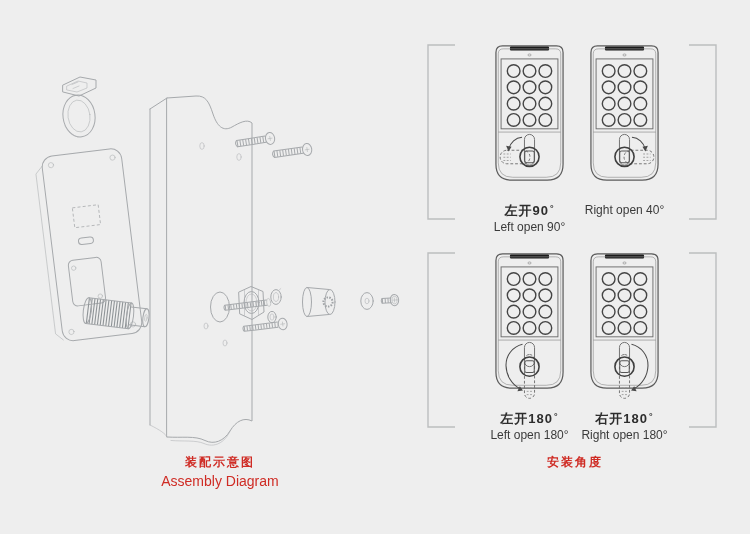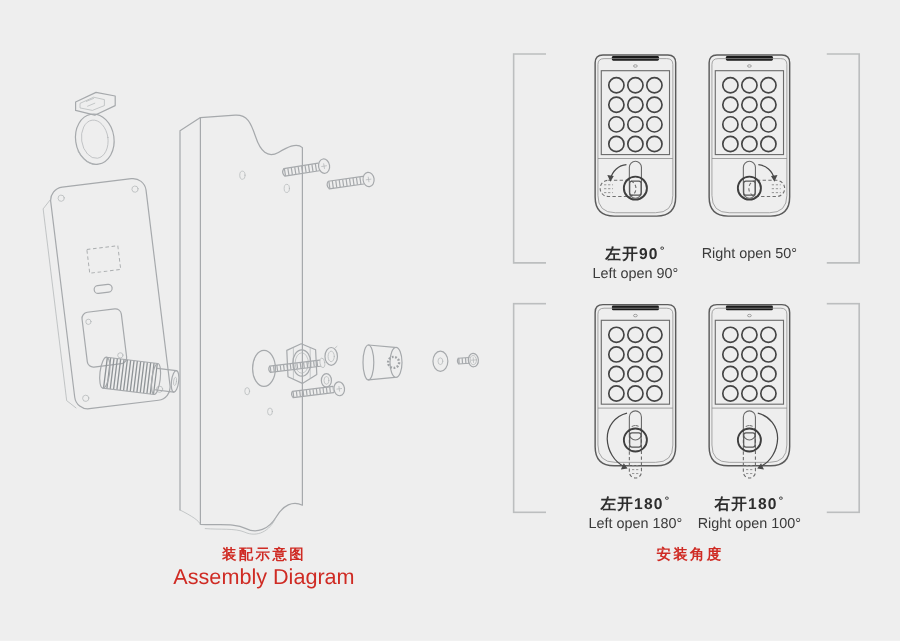--- a/index.html
+++ b/index.html
@@ -43,21 +43,21 @@
   .lk-key{fill:none;stroke:#454545;stroke-width:1.5;}
   .lk-knob{fill:none;stroke:#3f3f3f;stroke-width:1.7;}
   .lk-dash{fill:none;stroke:#6f6f6f;stroke-width:1;stroke-dasharray:3,2.1;}
   .lk-dash2{fill:none;stroke:#8a8a8a;stroke-width:.8;stroke-dasharray:2,1.6;}
   .lk-arrow{fill:none;stroke:#4a4a4a;stroke-width:1.1;}
   .lk-head{fill:#4a4a4a;stroke:none;}
 
   
   .diagram-title{position:absolute;text-align:center;color:#cf2b24;}
   .diagram-title .zh{font-size:12px;font-weight:bold;letter-spacing:2px;line-height:19px;}
-  .diagram-title .en{font-size:18px;line-height:16px;margin-top:1px;}
+  .diagram-title .en{font-size:14px;line-height:16px;margin-top:1px;}
   .assembly-title{left:110px;top:453px;width:220px;}
   .installation-title{left:455px;top:453px;width:240px;}
 </style>
 </head>
 <body>
 
 <div class="canvas">
 
   <svg class="assembly-svg" width="400" height="410" viewBox="0 0 400 410">
 
@@ -237,21 +237,21 @@
             <circle class="lk-key" cx="55" cy="81.5" r="6.8"></circle>
             <rect class="lk-mid" x="32.6" y="97" width="10.8" height="33" rx="5.4"></rect>
             <rect class="lk-dash" x="37.5" y="114" width="32" height="14.5" rx="7.2"></rect>
             <path class="lk-dash2" d="M58,118 h8 M58,121.5 h8 M58,125 h8"></path>
             <path class="lk-arrow" d="M46,100 C53,100.5 58.5,105.5 60.2,112.5"></path>
             <polygon class="lk-head" points="60.4,115.2 63.1,109.2 57.3,110.2"></polygon>
             <circle class="lk-knob" cx="38" cy="121" r="10.3"></circle>
             <rect class="lk-mid2" x="32.9" y="114.7" width="10.2" height="12.6" rx="2"></rect>
           </svg></div>
       <figcaption>
-        <div class="lock-label-en">Right open 50°</div>
+        <div class="lock-label-en">Right open 40°</div>
       </figcaption>
     </figure>
   </div>
 
   <div class="angle-group bottom">
     <svg class="bracket left" width="29" height="176">
       <path d="M28,1 H1 V175 H28"></path>
     </svg>
     <svg class="bracket right" width="29" height="176">
       <path d="M1,1 H28 V175 H1"></path>
@@ -314,21 +314,21 @@
             <rect class="lk-mid" x="32.6" y="97" width="10.8" height="26" rx="5.4"></rect>
             <rect class="lk-dash" x="32.6" y="110" width="10.8" height="47" rx="5.4"></rect>
             <path class="lk-dash2" d="M35,146 h6 M35,149.5 h6 M35,153 h6"></path>
             <path class="lk-arrow" d="M45.5,99 C56,101.5 63.5,111 63.2,122 C62.9,133 56.5,142.5 48.5,146.5"></path>
             <polygon class="lk-head" points="45,148.5 51.0,149.3 48.4,143.9"></polygon>
             <circle class="lk-knob" cx="38" cy="123" r="10.3"></circle>
             <rect class="lk-mid2" x="32.9" y="116.7" width="10.2" height="12.6" rx="2"></rect>
           </svg></div>
       <figcaption>
         <div class="lock-label-zh"><span>右开180</span><span class="deg">°</span></div>
-        <div class="lock-label-en">Right open 100°</div>
+        <div class="lock-label-en">Right open 180°</div>
       </figcaption>
     </figure>
   </div>
 
   <div class="diagram-title assembly-title">
     <div class="zh">装配示意图</div>
     <div class="en">Assembly Diagram</div>
   </div>
   <div class="diagram-title installation-title">
     <div class="zh">安装角度</div>

